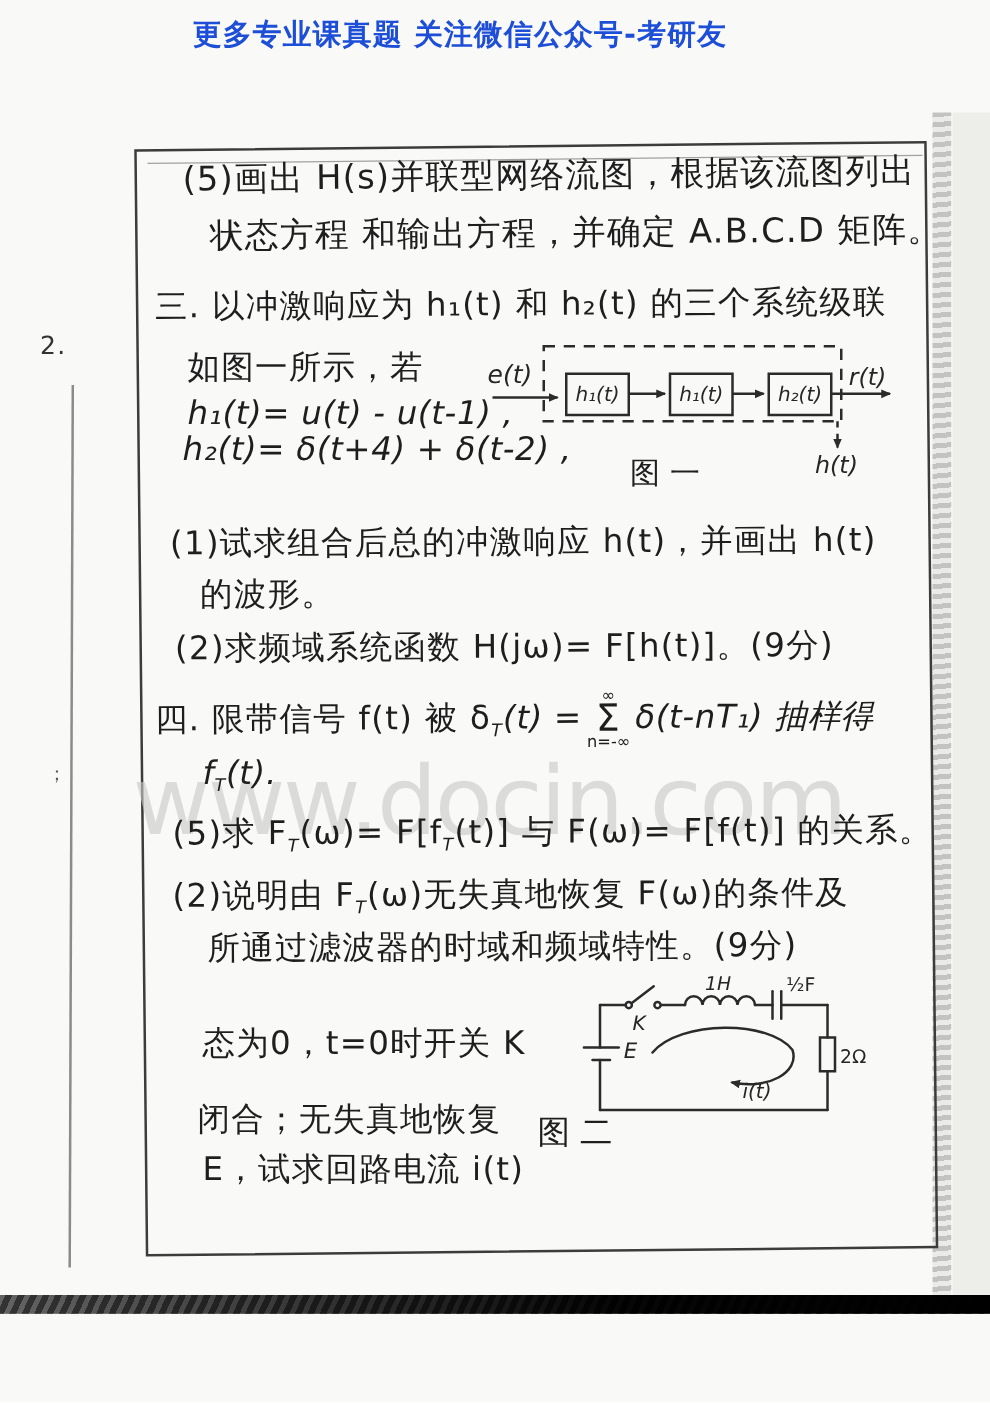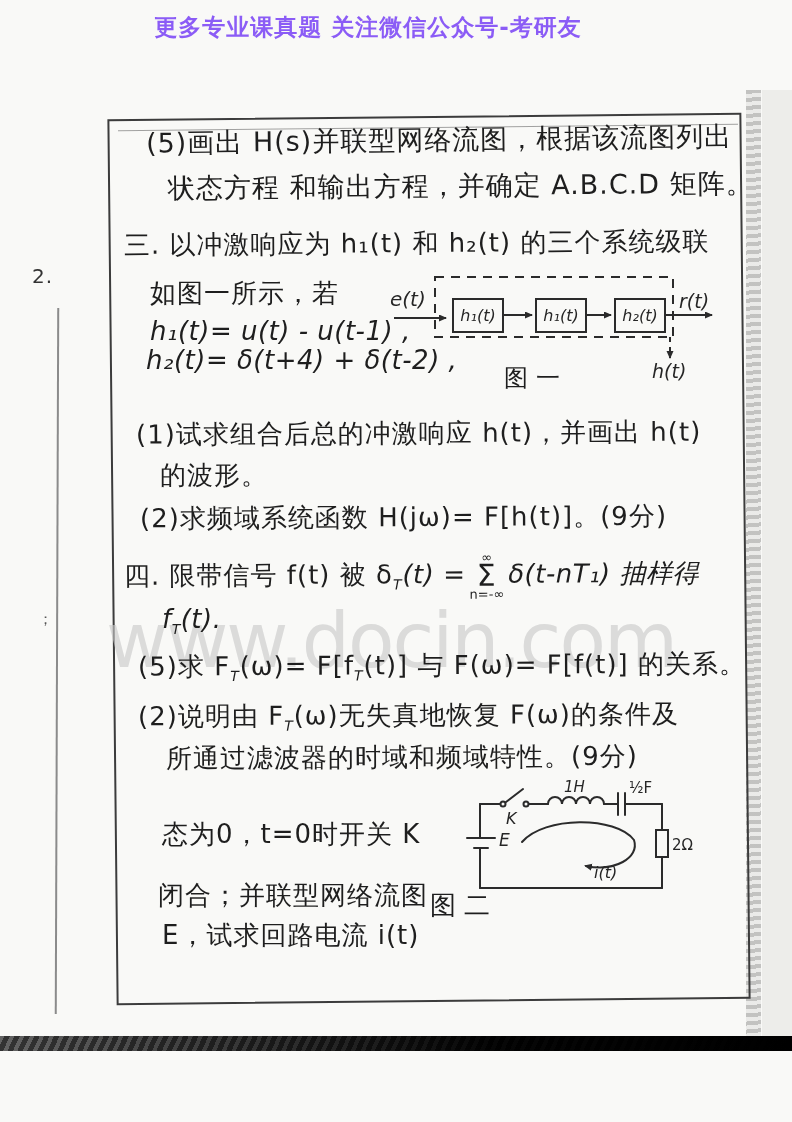--- a/index.html
+++ b/index.html
@@ -1,19 +1,19 @@
 <!DOCTYPE html>
 <html><head>
 <meta charset="utf-8">
 <style>
   html,body{margin:0;padding:0;background:#ffffff;}
   .stage{position:relative;width:792px;height:1122px;background:#f9f9f7;overflow:hidden;
          font-family:"DejaVu Sans",sans-serif;color:#1f1f1f;}
   .abs{position:absolute;white-space:nowrap;}
-  .promo{width:736px;text-align:center;font-size:23px;font-weight:bold;color:#8b5cf6;
+  .promo{width:736px;text-align:center;font-size:23px;font-weight:bold;color:#1d4ed8;
          font-family:"DejaVu Sans",sans-serif;letter-spacing:1px;}
   .hw{font-size:26px;letter-spacing:1px;color:#1e1e1e;}
   .math{font-style:italic;letter-spacing:.5px;}
   .cap{font-size:24px;letter-spacing:8px;}
   .sub{font-size:14px;vertical-align:-6px;font-style:italic;}
   .sumstack{display:inline-flex;flex-direction:column;align-items:center;vertical-align:middle;
             line-height:.85;margin:0 4px;font-style:normal;}
   .sumstack .lim{font-size:13px;letter-spacing:0;}
   .sumstack .sig{font-size:30px;}
   .watermark{font-size:76px;font-weight:500;color:#c9c9c9;opacity:.62;letter-spacing:-2px;}
@@ -96,21 +96,21 @@
   </div>
   <div class="abs hw" style="left:138px;top:648px;transform:rotate(-0.3deg);">
     <span>(5)求 F</span><sub class="sub">T</sub><span>(ω)= F[f</span><sub class="sub">T</sub><span>(t)] 与 F(ω)= F[f(t)] 的关系。</span>
   </div>
   <div class="abs hw" style="left:138px;top:698px;transform:rotate(-0.3deg);">
     <span>(2)说明由 F</span><sub class="sub">T</sub><span>(ω)无失真地恢复 F(ω)的条件及</span>
   </div>
   <div class="abs hw" style="left:166px;top:740px;transform:rotate(-0.3deg);">所通过滤波器的时域和频域特性。(9分)</div>
 
   <div class="abs hw" style="left:162px;top:817px;">态为0，t=0时开关 K</div>
-  <div class="abs hw" style="left:158px;top:878px;">闭合；并联型网络流图</div>
+  <div class="abs hw" style="left:158px;top:878px;">闭合；无失真地恢复</div>
   <div class="abs hw" style="left:162px;top:918px;">E，试求回路电流 i(t)</div>
 
   <svg class="abs" style="left:466px;top:780px;" width="230" height="126" viewBox="0 0 230 126">
     <defs>
       <marker id="ah2" markerUnits="userSpaceOnUse" markerWidth="10" markerHeight="10" refX="6" refY="3.5" orient="auto">
         <path d="M0,0 L8,3.5 L0,7 z" fill="#2b2b2b"></path>
       </marker>
     </defs>
     <g stroke="#2b2b2b" stroke-width="2" fill="none" stroke-linecap="round">
 

